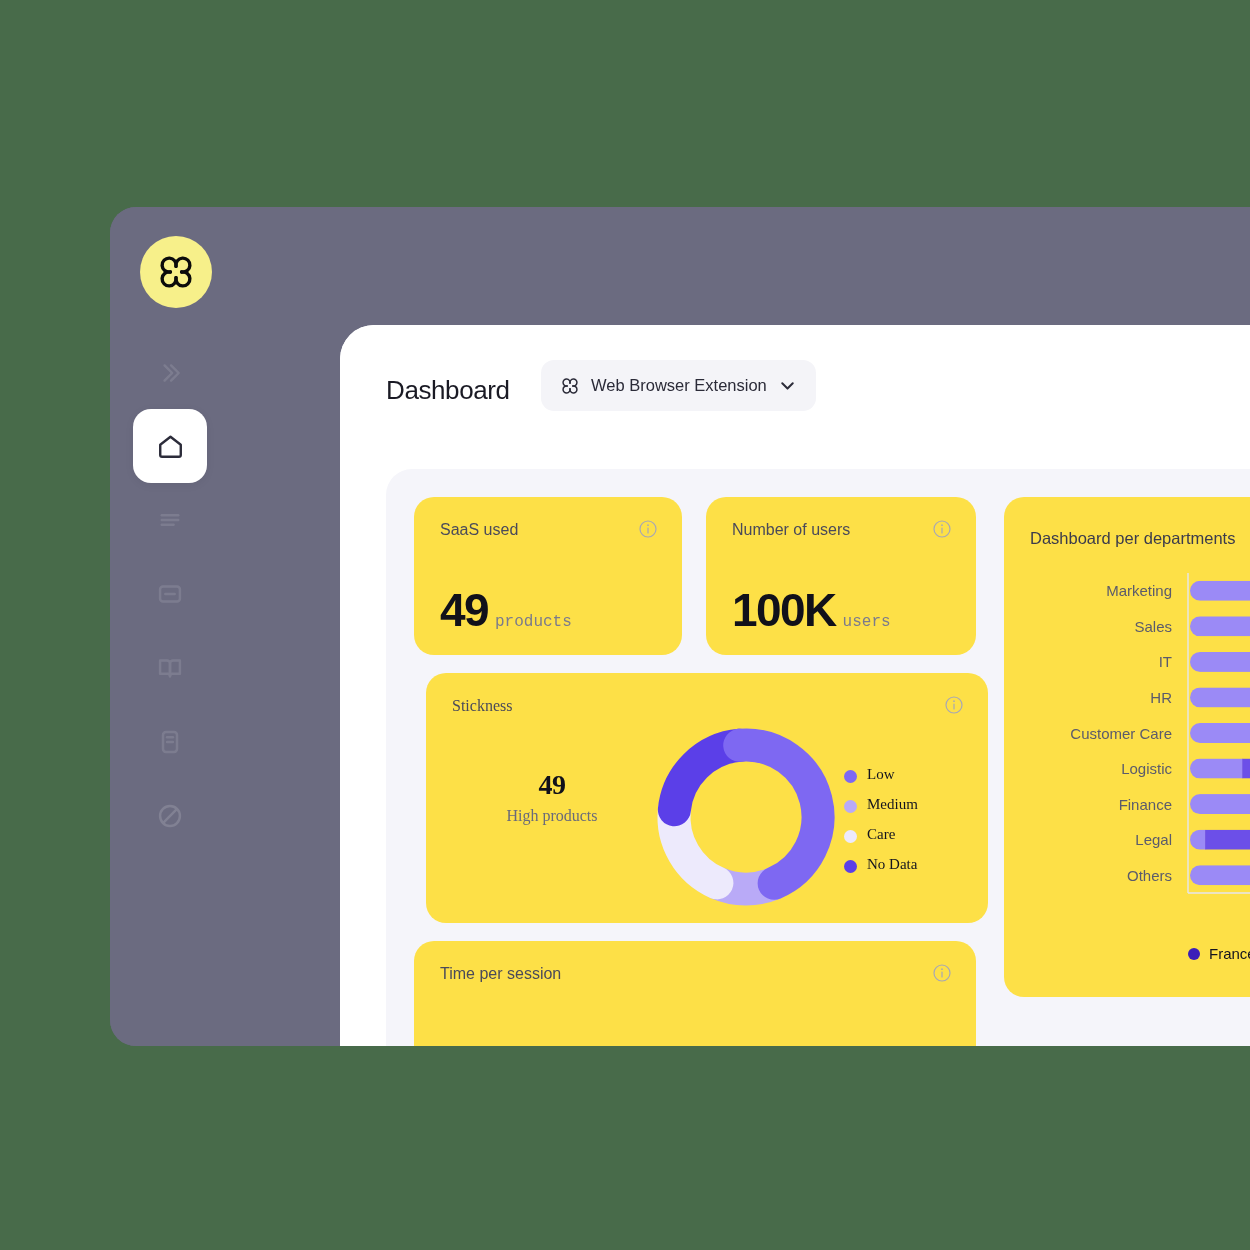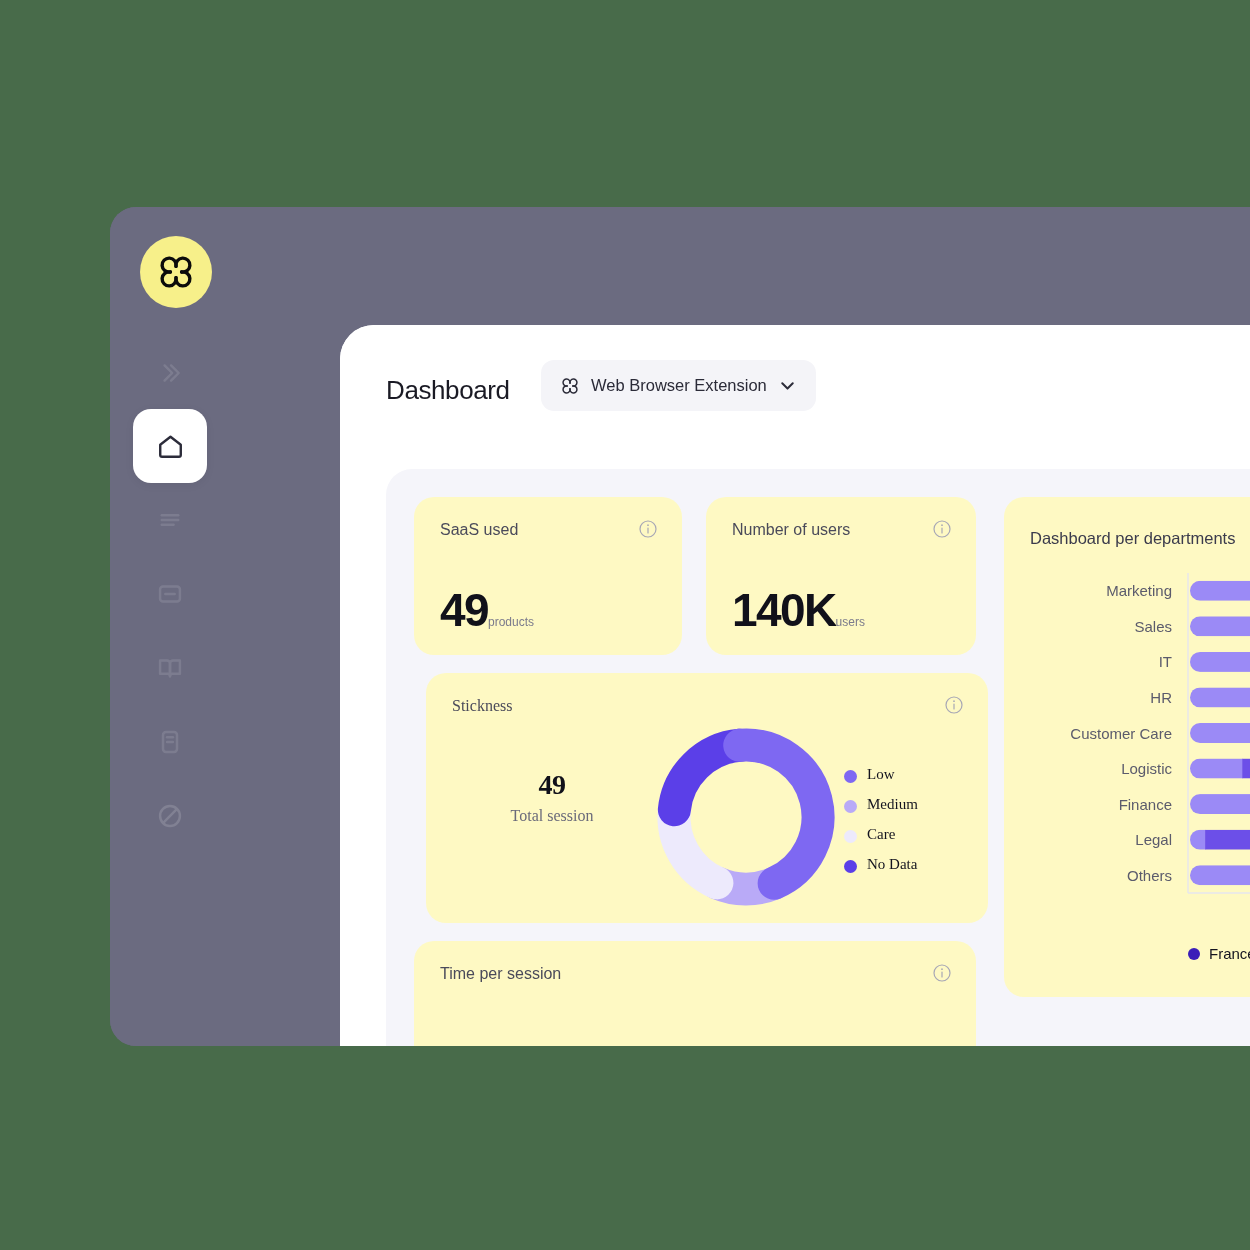--- a/index.html
+++ b/index.html
@@ -58,35 +58,35 @@
   .selector .label{font-size:16.5px;color:#2B2B38;white-space:nowrap;}
   .selector svg{display:block;flex:none;}
 
   
   .tray{
     position:absolute;left:46px;top:144px;width:1000px;height:600px;
     background:#F5F5FA;border-radius:26px;
   }
 
   
-  .card{position:absolute;background:#fef9c3;border-radius:20px;}
+  .card{position:absolute;background:#fde047;border-radius:20px;}
   .card-title{
     position:absolute;left:26px;top:24px;
     font-size:16px;color:#4A4A5A;letter-spacing:0;
   }
   .info{
     position:absolute;right:24px;top:22px;width:20px;height:20px;cursor:pointer;
   }
 
   #card-saas{left:28px;top:28px;width:268px;height:158px;}
   #card-users{left:320px;top:28px;width:270px;height:158px;}
 
   .kpi{position:absolute;left:26px;bottom:22px;display:flex;align-items:baseline;}
   .kpi-value{font-size:46px;font-weight:700;color:#11111A;letter-spacing:-1.6px;line-height:1;}
-  .kpi-unit{font-size:12px;color:#7B7B8C;}
+  .kpi-unit{font-size:16px;color:#7B7B8C;margin-left:7px;font-family:Liberation Mono, monospace;}
 
   
   #card-stickness{left:40px;top:204px;width:562px;height:250px;font-family:Liberation Serif, serif;}
   .donut-wrap{position:absolute;left:226px;top:50px;width:188px;height:188px;}
   .donut-wrap svg{display:block;}
   .sticky-left{position:absolute;left:56px;top:96px;width:140px;text-align:center;}
   .sticky-num{font-size:28px;font-weight:700;color:#11111A;letter-spacing:-.5px;}
   .sticky-sub{font-size:16px;color:#6A6A7A;margin-top:6px;}
   .legend{position:absolute;left:418px;top:80px;}
   .legend-row{display:flex;align-items:flex-end;height:30px;}
@@ -240,38 +240,38 @@
         <div class="card" id="card-users">
           <div class="card-title">Number of users</div>
           <span class="info">
             <svg width="20" height="20" viewBox="0 0 20 20" fill="none" stroke="#A7A7B5" stroke-width="1.2">
               <circle cx="10" cy="10" r="8"></circle>
                 <line x1="10" y1="9" x2="10" y2="14" stroke-linecap="round"></line>
               <circle cx="10" cy="6.2" r=".85" fill="#A7A7B5" stroke="none"></circle>
             </svg>
           </span>
           <div class="kpi">
-            <span class="kpi-value">140K</span>
+            <span class="kpi-value">100K</span>
             <span class="kpi-unit">users</span>
           </div>
         </div>
 
         <div class="card" id="card-stickness">
           <div class="card-title">Stickness</div>
           <span class="info">
             <svg width="20" height="20" viewBox="0 0 20 20" fill="none" stroke="#A7A7B5" stroke-width="1.2">
               <circle cx="10" cy="10" r="8"></circle>
                 <line x1="10" y1="9" x2="10" y2="14" stroke-linecap="round"></line>
               <circle cx="10" cy="6.2" r=".85" fill="#A7A7B5" stroke="none"></circle>
             </svg>
           </span>
 
           <div class="sticky-left">
             <div class="sticky-num">49</div>
-            <div class="sticky-sub">Total session</div>
+            <div class="sticky-sub">High products</div>
           </div>
 
           <div class="donut-wrap">
             <svg id="donut-svg" width="188" height="188" viewBox="0 0 188 188" aria-hidden="true">
                 <path d="M 122.13264125122772 160.2763494485757 A 72 72 0 0 1 64.9447386626279 159.87709608518736" fill="none" stroke="#B9AAF7" stroke-width="33" stroke-linecap="round"></path>
                 <path d="M 64.9447386626279 159.87709608518736 A 72 72 0 0 1 22.368588964327245 86.72394660282785" fill="none" stroke="#EDEAFC" stroke-width="33" stroke-linecap="round"></path>
                 <path d="M 22.368588964327245 86.72394660282785 A 72 72 0 0 1 87.7247865221686 22.273981737394323" fill="none" stroke="#5B3FE8" stroke-width="33" stroke-linecap="round"></path>
                 <path d="M 87.72478652216861 22.273981737394323 A 72 72 0 0 1 122.13264125122772 160.2763494485757" fill="none" stroke="#7E68F2" stroke-width="33" stroke-linecap="round"></path>
               </svg>
           </div>

